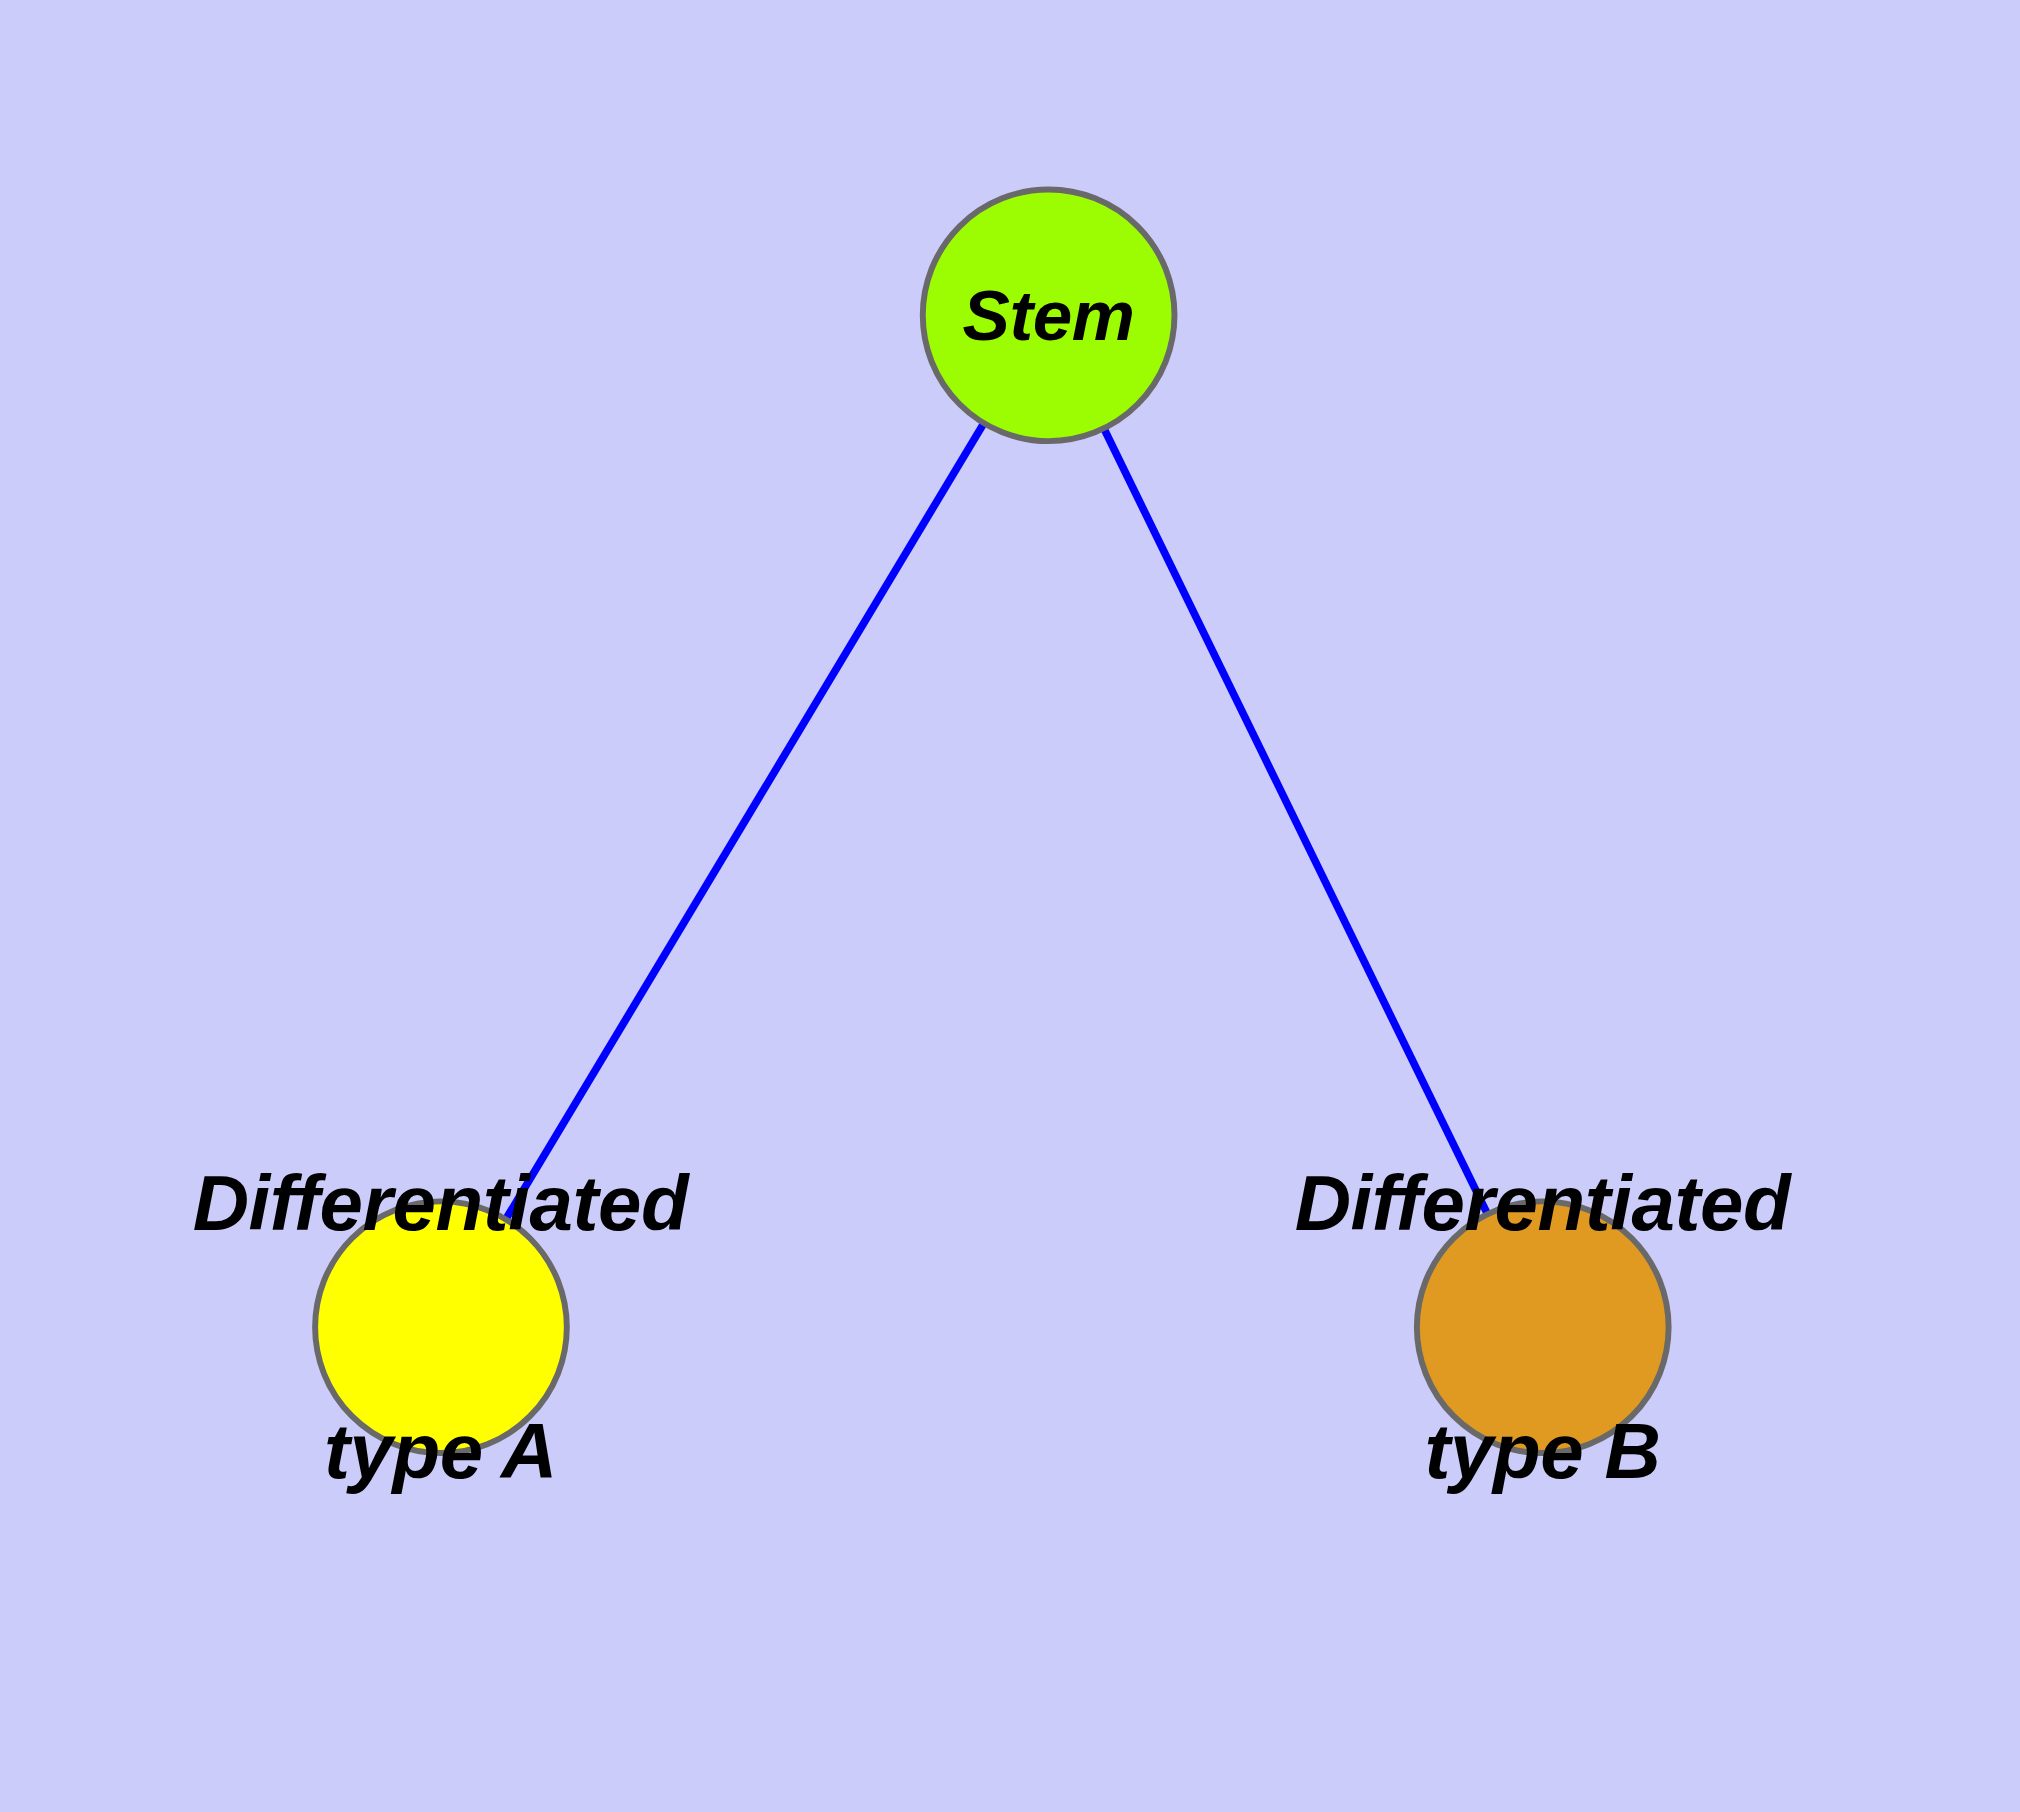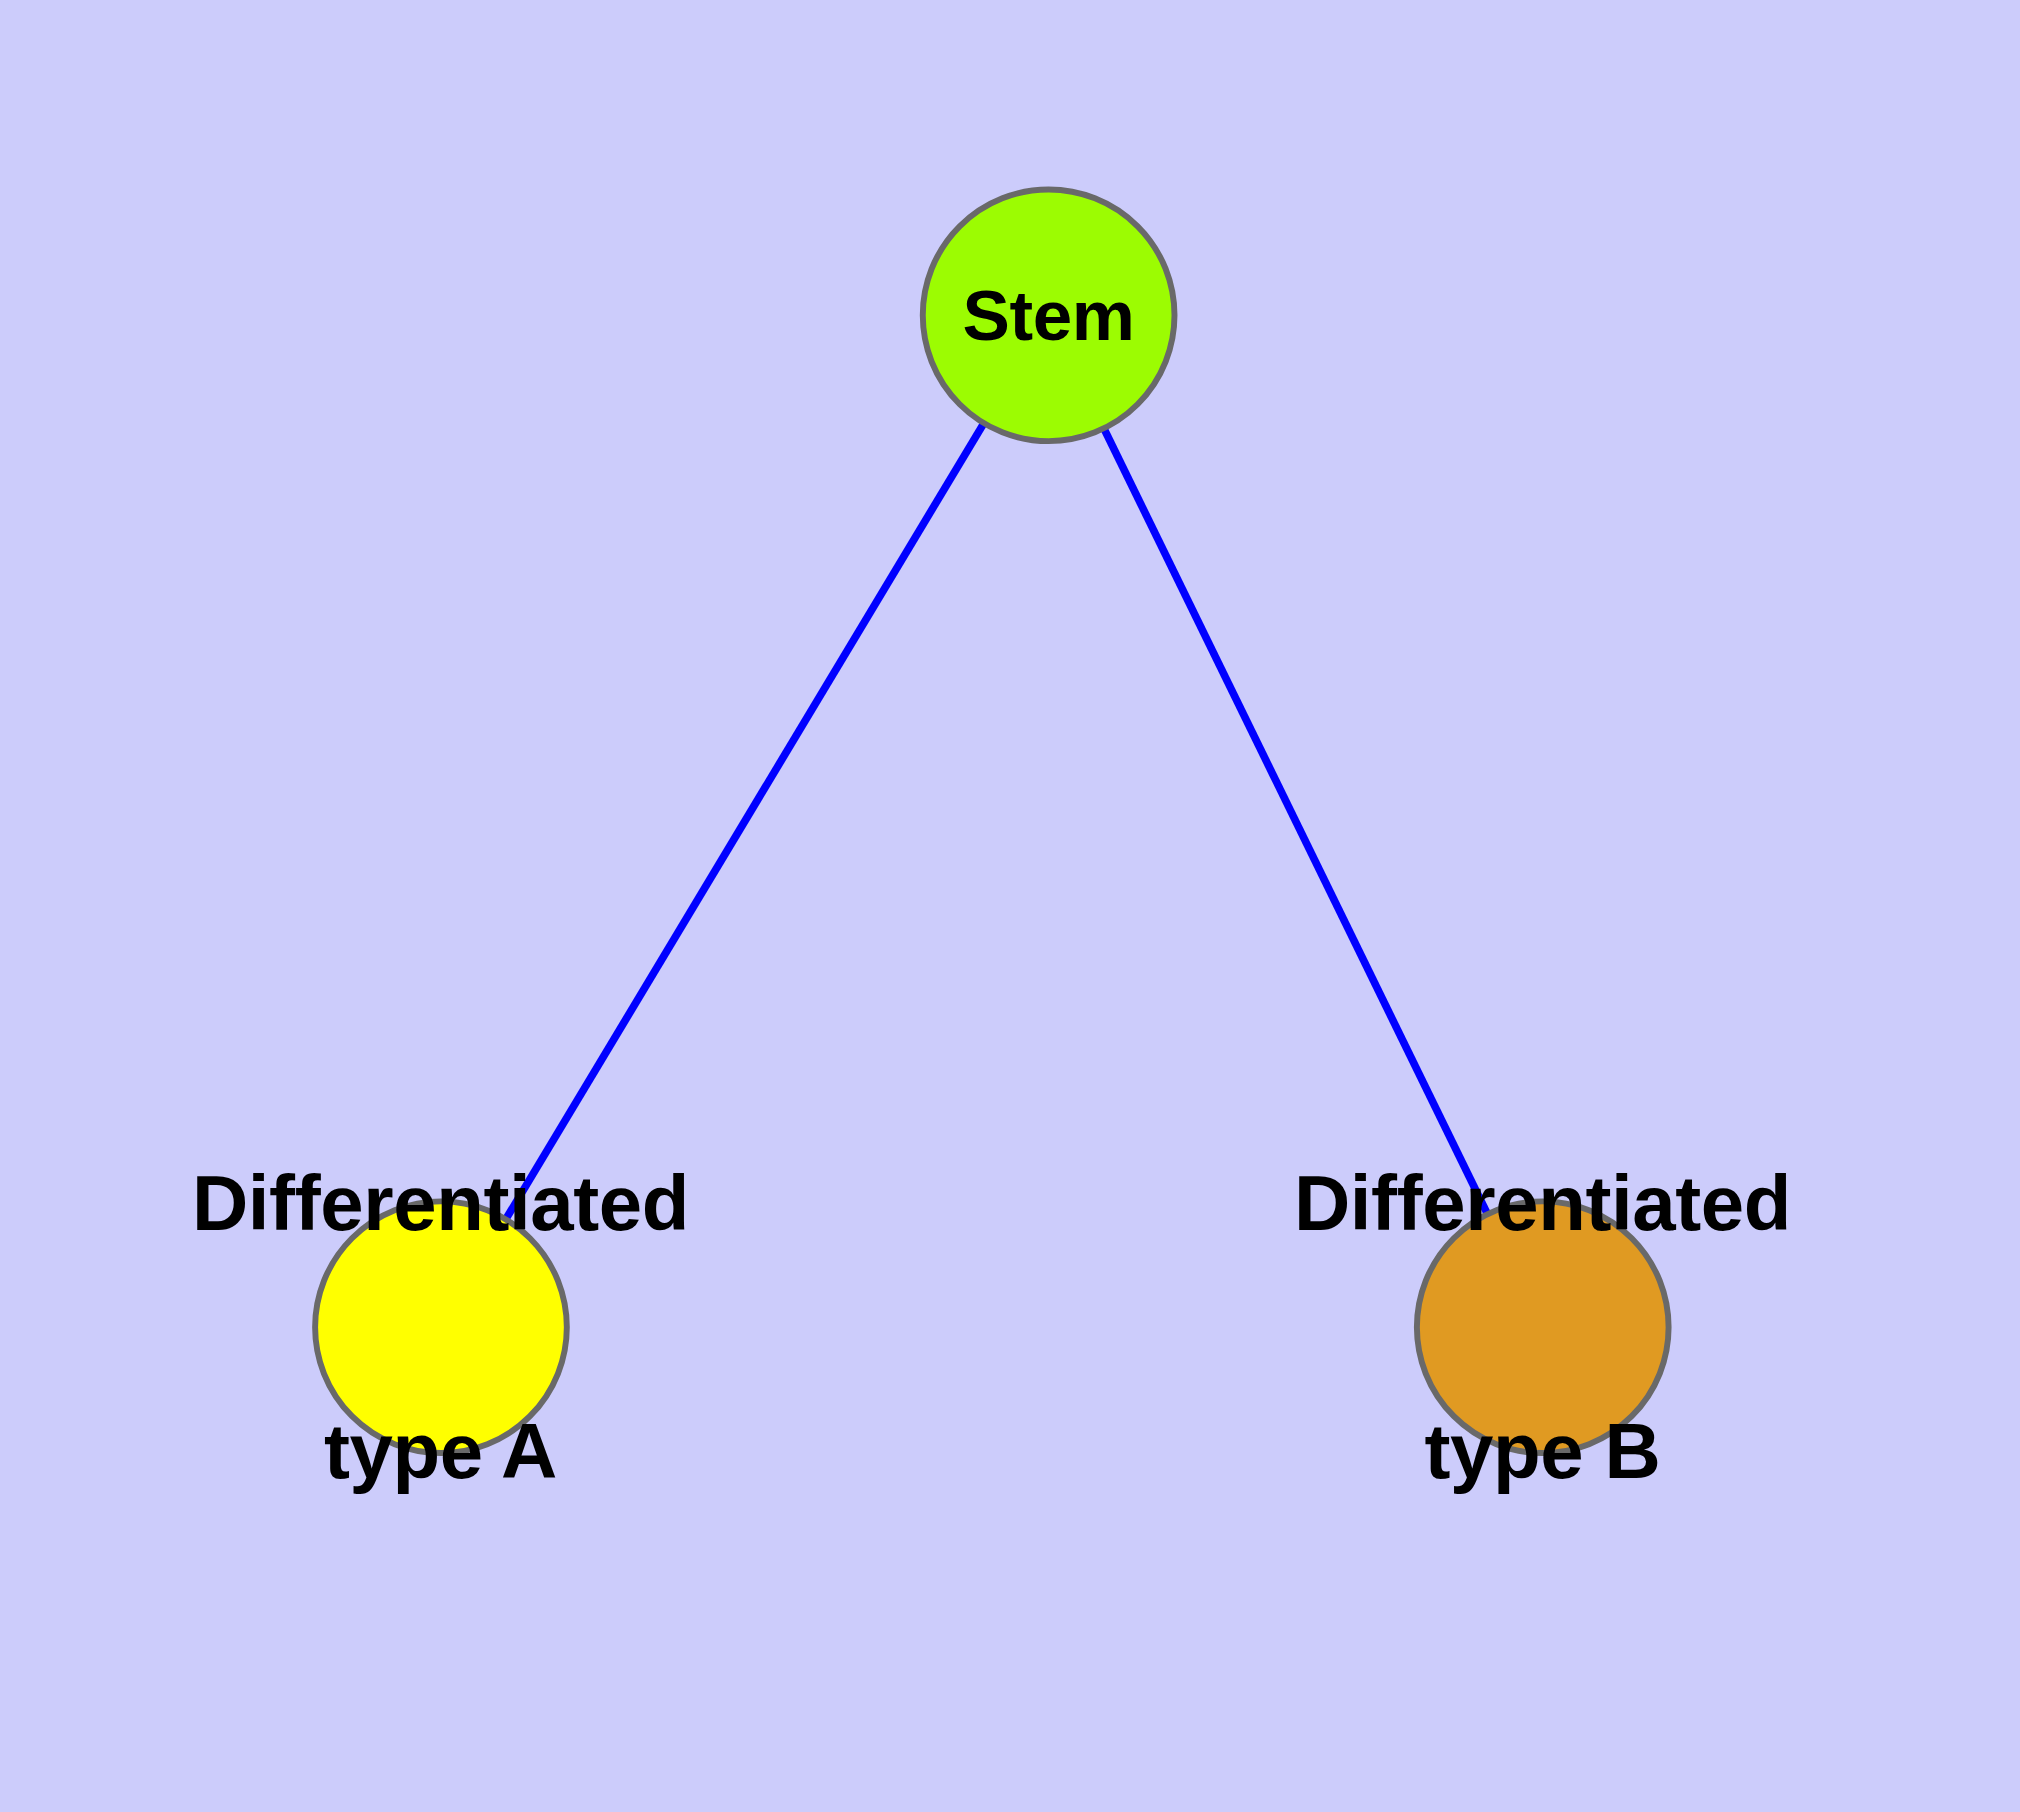--- a/index.html
+++ b/index.html
@@ -40,21 +40,21 @@
   .label-stem {
     font-size: 71px;
   }
   .label-child {
     font-size: 78px;
   }
 </style>
 </head>
 <body>
 
-<div id="canvas" style="width: 2021px; height: 1812px;">
+<div id="canvas" style="width: 2021px; height: 1812px; font-style: italic;">
 
   <div id="bg" style="background: rgb(204, 204, 251);"></div>
 
   <svg id="graph-svg" viewBox="0 0 2384 2138" style="width: 2021px; height: 1812px;">
 
     <g>
       <line id="edge-a" x1="1237" y1="372" x2="520" y2="1566" stroke="#0000ff" stroke-width="9" stroke-linecap="butt"></line>
       <line id="edge-b" x1="1237" y1="372" x2="1820" y2="1566" stroke="#0000ff" stroke-width="9" stroke-linecap="butt"></line>
     </g>
 

